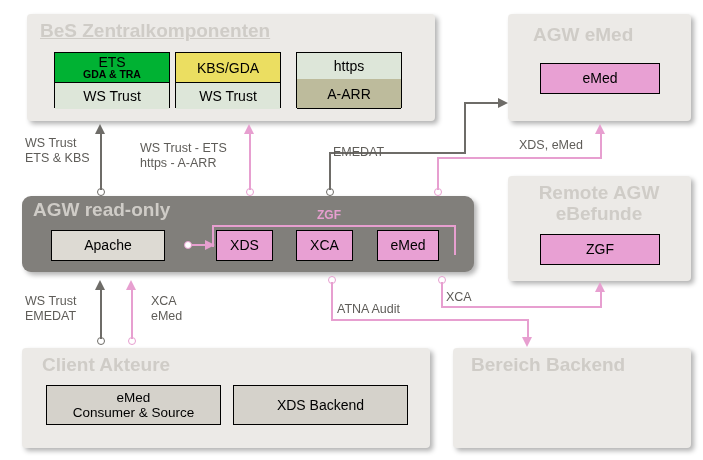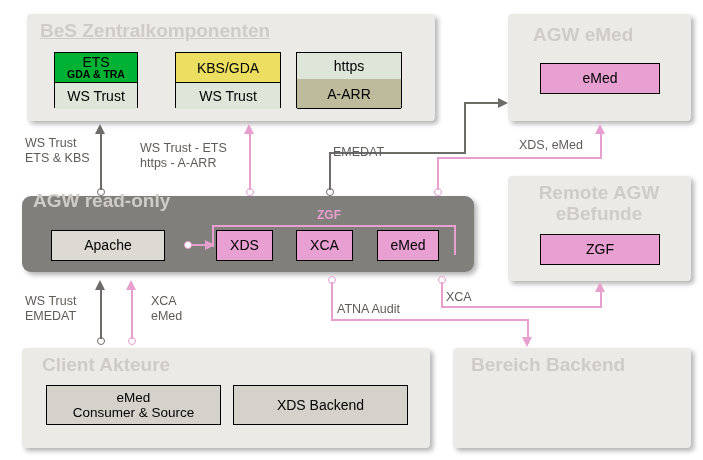--- a/index.html
+++ b/index.html
@@ -162,21 +162,21 @@
   }
 </style>
 </head>
 <body>
 
 <div id="canvas">
 
   <div class="panel" style="left:27px; top:14px; width:408px; height:107px;"></div>
   <div class="panel-title" style="left:40px; top:20px;text-decoration:underline;">BeS Zentralkomponenten</div>
 
-  <div class="stack" style="left:54px; top:52px; width:84px; height:56px;">
+  <div class="stack" style="left:54px; top:52px; width:116px; height:56px;">
     <div class="cell top box-green">
       <span class="main-label">ETS</span>
       <span class="sub-label">GDA &amp; TRA</span>
     </div>
     <div class="cell bot box-mint">WS Trust</div>
   </div>
 
   <div class="stack" style="left:175px; top:52px; width:106px; height:56px;">
     <div class="cell top box-yellow">
       <span class="main-label">KBS/GDA</span>
@@ -189,21 +189,21 @@
     <div class="cell top box-khaki">
       <span class="main-label">A-ARR</span>
     </div>
   </div>
 
   <div class="panel" style="left:508px; top:14px; width:183px; height:107px;"></div>
   <div class="panel-title" style="left:533px; top:24px;">AGW eMed</div>
   <div class="box box-pink" style="left:540px; top:63px; width:120px; height:31px;">eMed</div>
 
   <div class="gray-panel" style="left:22px; top:196px; width:452px; height:76px;"></div>
-  <div class="gray-panel-title" style="left:33px; top:190px;">AGW read-only</div>
+  <div class="gray-panel-title" style="left:33px; top:199px;">AGW read-only</div>
 
   <div class="zgf-label" style="left:317px; top:208px;">ZGF</div>
   <div class="ln pink" style="left:212px; top:225px; width:244px; height:2px;"></div>
   <div class="ln pink" style="left:212px; top:225px; width:2px; height:22px;"></div>
   <div class="ln pink" style="left:454px; top:225px; width:2px; height:30px;"></div>
 
   <div class="box box-gray" style="left:51px; top:230px; width:114px; height:31px;">Apache</div>
 
   <div class="port pink" style="left:184px; top:241px;"></div>
   <div class="ln pink" style="left:192px; top:244px; width:14px; height:2px;"></div>

